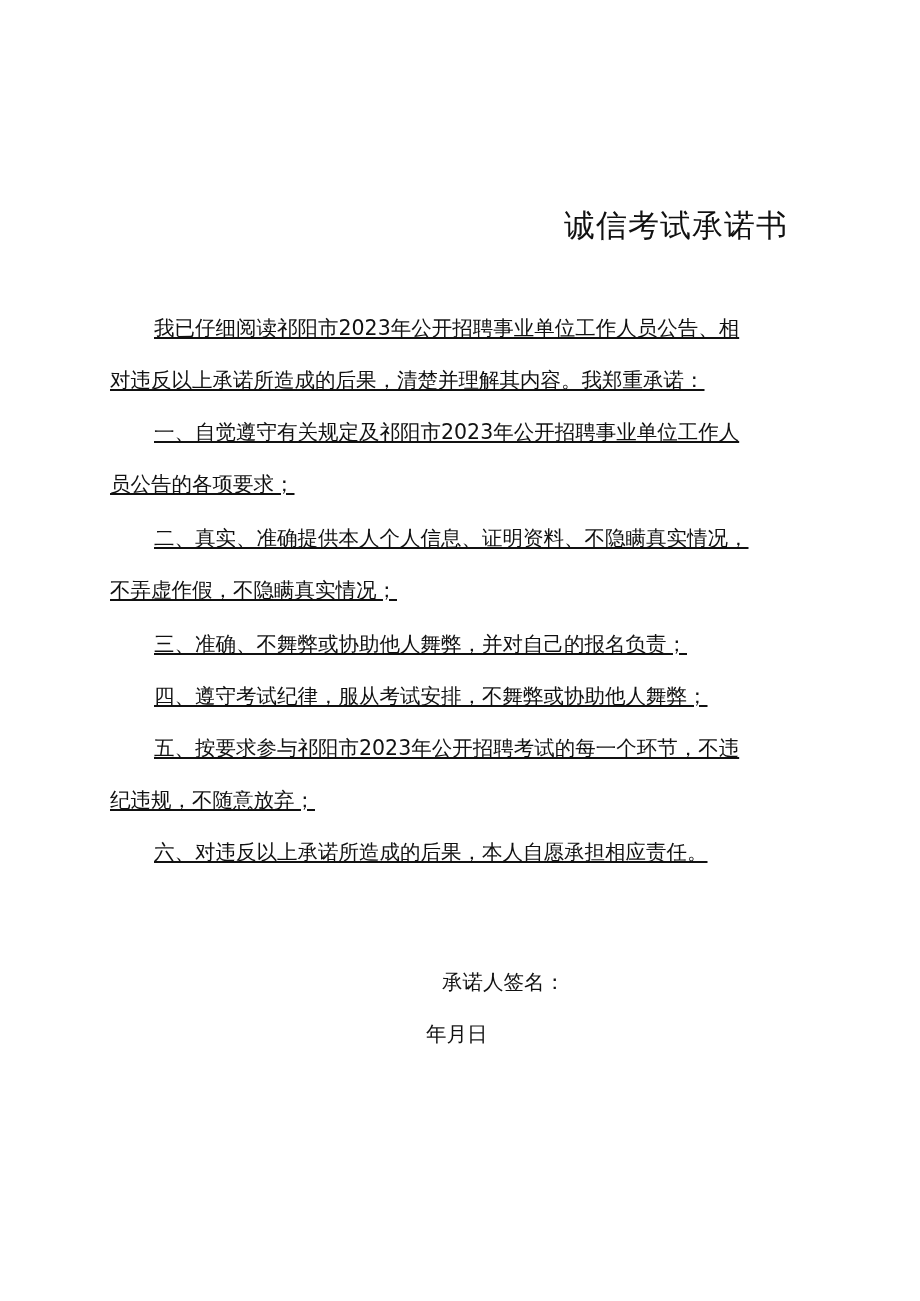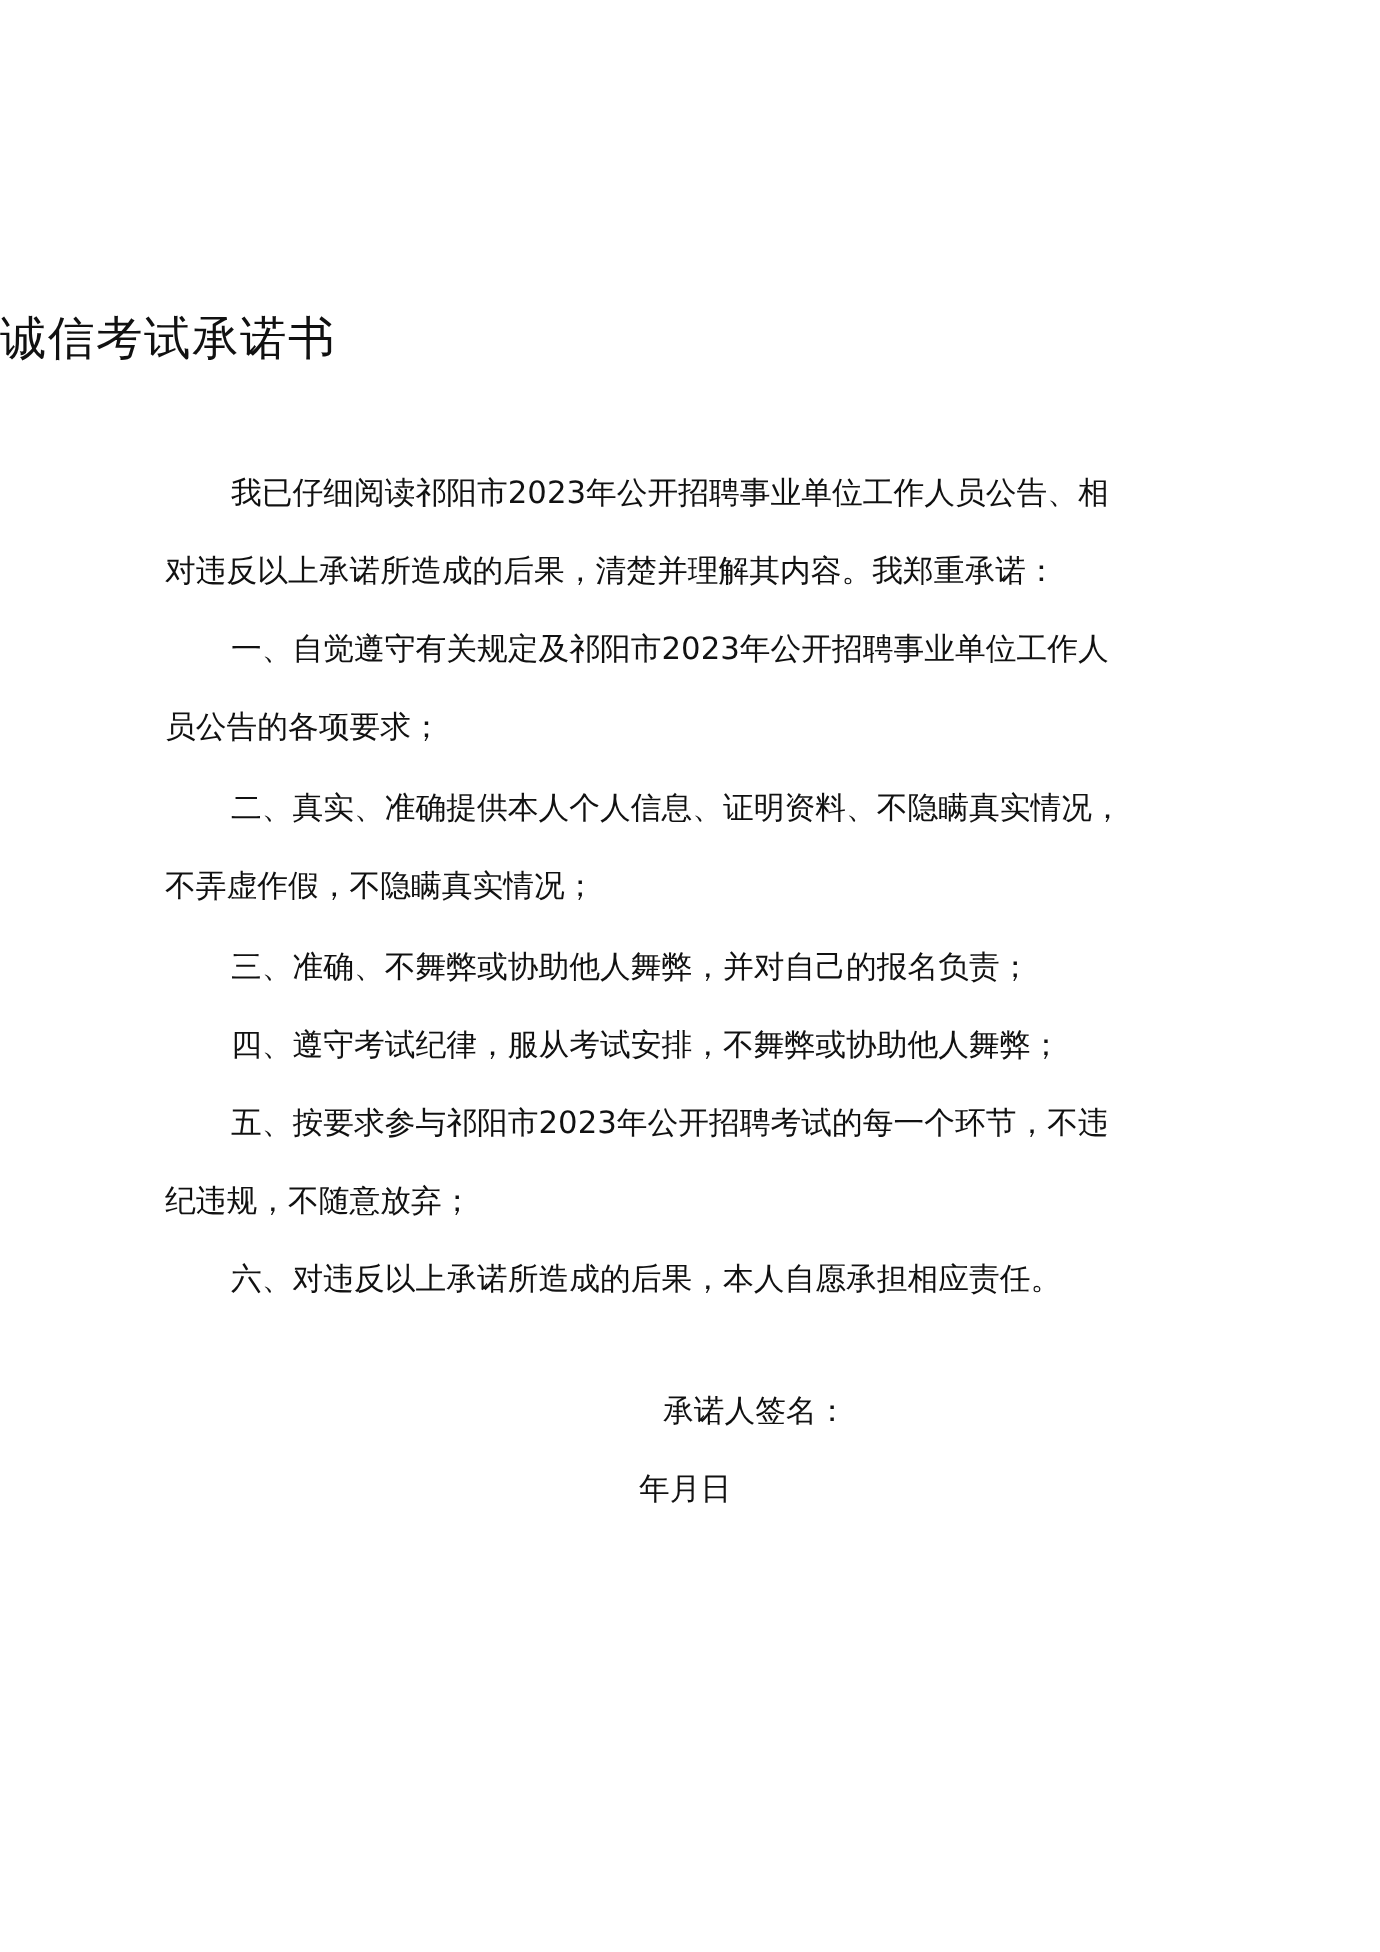--- a/index.html
+++ b/index.html
@@ -1,23 +1,23 @@
 <!DOCTYPE html>
 <html><head>
 <meta charset="utf-8">
 <style>
   html, body { margin: 0; padding: 0; background: #ffffff; }
   body { width: 920px; height: 1301px; position: relative; overflow: hidden;
          font-family: "DejaVu Serif", "Liberation Serif", serif; color: #111111; }
-  .title { position: absolute; top: 205px; left: 0; width: 788px; text-align: left;
+  .title { position: absolute; top: 205px; left: 0; width: 788px; text-align: right;
            font-size: 31px; letter-spacing: 1px; font-family: "DejaVu Sans", sans-serif; }
   .line { position: absolute; left: 110px; font-size: 20.5px; white-space: nowrap;
-          font-family: "DejaVu Sans", sans-serif; }
+          font-family: "DejaVu Sans", sans-serif; text-decoration: underline; }
   .indent { left: 154px; }
-  .sign { position: absolute; font-size: 20.5px; font-family: Liberation Mono, monospace; white-space: nowrap; }
+  .sign { position: absolute; font-size: 20.5px; font-family: Liberation Mono, monospace; white-space: nowrap; margin-top: 42px; }
 </style>
 </head>
 <body>
 
 <div>
   <div class="title">诚信考试承诺书</div>
 
   <div class="line indent" style="top:314px">我已仔细阅读祁阳市2023年公开招聘事业单位工作人员公告、相</div>
   <div class="line" style="top:366px">对违反以上承诺所造成的后果，清楚并理解其内容。我郑重承诺：</div>
 

